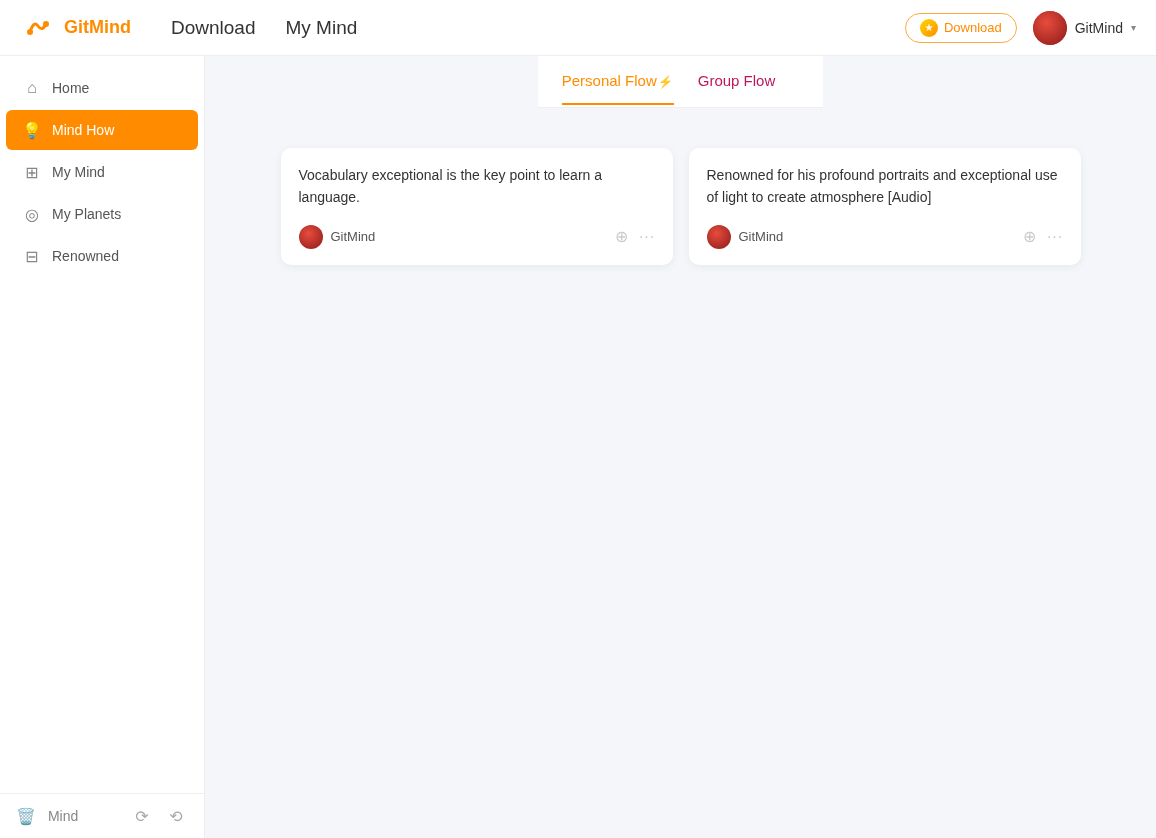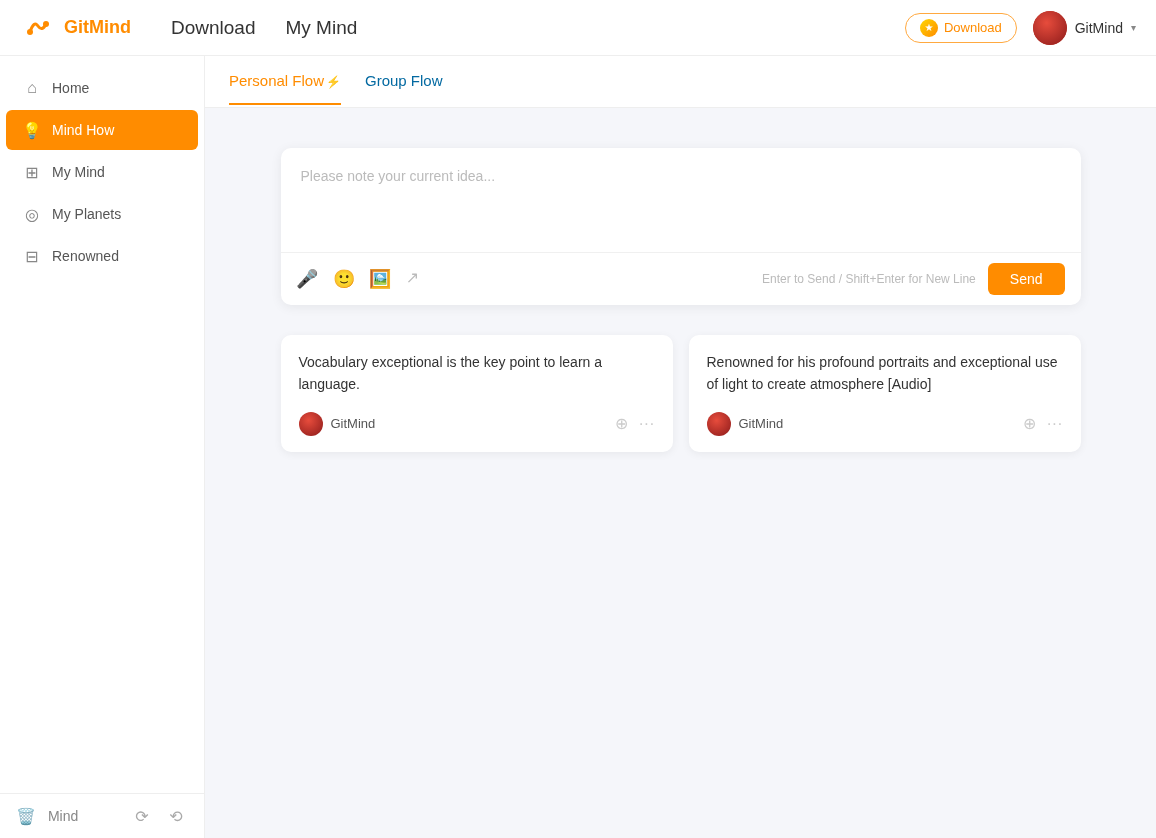--- a/index.html
+++ b/index.html
@@ -172,35 +172,36 @@
       font-size: 16px;
       cursor: pointer;
     }
 
     
     .content {
       flex: 1;
       display: flex;
       flex-direction: column;
       overflow: hidden;
+      align-items: center;
     }
 
     
     .tabs-bar {
       background: #fff;
       border-bottom: 1px solid #eee;
       display: flex;
       align-items: center;
       padding: 0 24px;
       height: 52px;
       flex-shrink: 0;
     }
     .tab {
       font-size: 15px;
-      color: #0369a1;
+      color: #be185d;
       cursor: pointer;
       padding: 14px 0;
       margin-right: 24px;
       border-bottom: 2px solid transparent;
     }
     .tab.active {
       color: #ff8c00;
       border-bottom: 2px solid #ff8c00;
       font-weight: 500;
     }
@@ -406,33 +407,20 @@
   <div class="content">
 
     <div class="tabs-bar">
 
     <div class="tab active">Personal Flow<span class="tab-lightning">⚡</span></div>
         <div class="tab">Group Flow</div>
       </div>
 
     <div class="idea-flow-main">
 
-      <div class="idea-input-card">
-        <textarea class="idea-textarea" placeholder="Please note your current idea..." style=""></textarea>
-        <div class="idea-input-toolbar">
-          <div class="toolbar-icons">
-            <span class="toolbar-icon">🎤</span>
-            <span class="toolbar-icon">🙂</span>
-            <span class="toolbar-icon">🖼️</span>
-            <span class="toolbar-icon" style="font-size:16px;color:#bbb;">↗</span>
-          </div>
-          <span class="toolbar-hint">Enter to Send / Shift+Enter for New Line</span>
-          <button class="send-btn">Send</button>
-        </div>
-      </div>
 
       <div class="ideas-grid">
 
       <div class="idea-card">
             <div class="idea-card-text">Vocabulary exceptional is the key point to learn a language.</div>
             <div class="idea-card-footer">
               <div class="card-avatar"></div>
               <span class="card-user">GitMind</span>
               <div class="card-actions">
                 <span class="card-action-btn">⊕</span>

